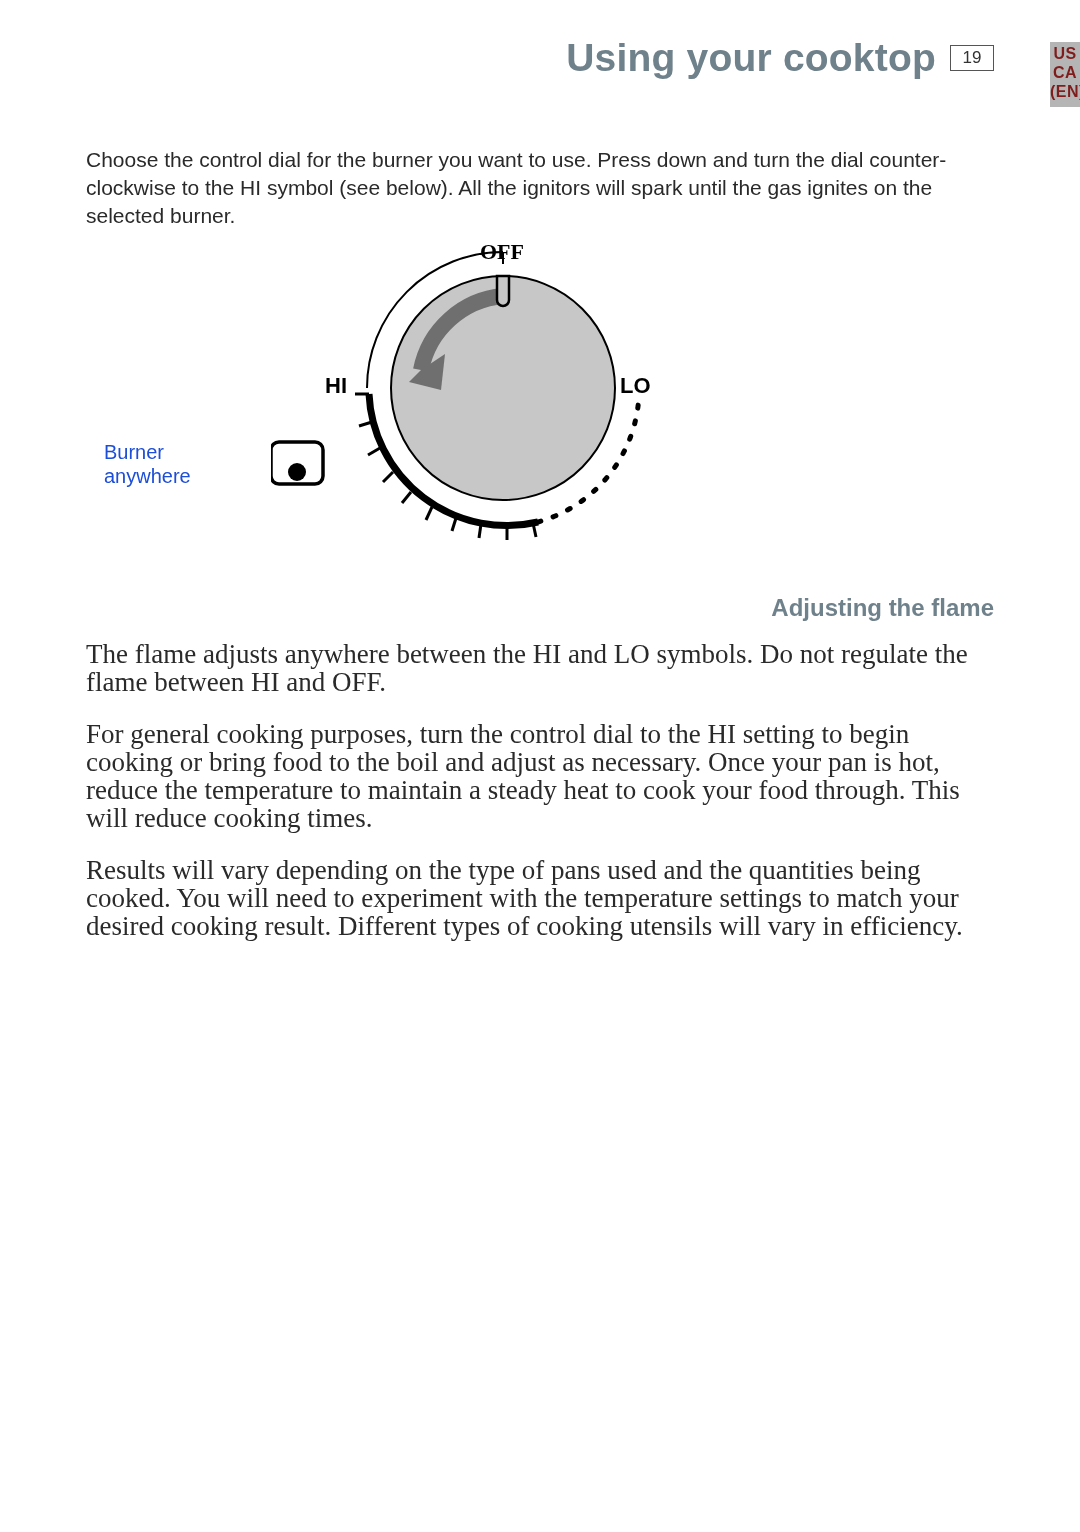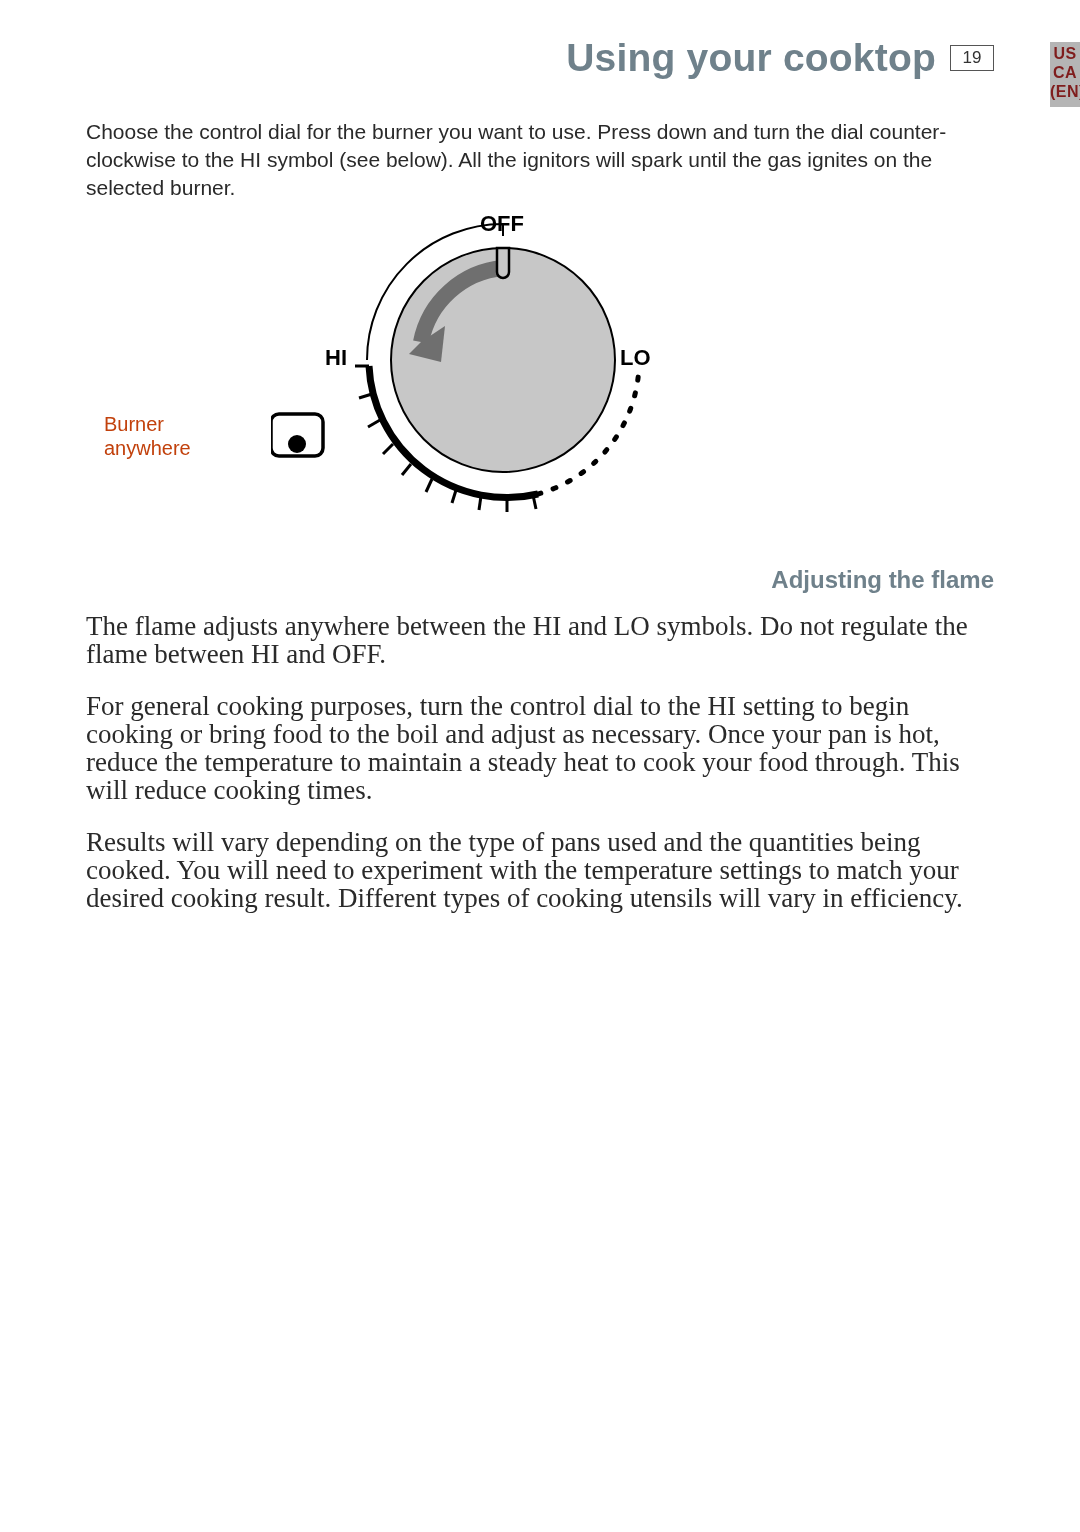--- a/index.html
+++ b/index.html
@@ -59,21 +59,21 @@
     padding: 2px 0 6px 0;
     line-height: 19px;
     letter-spacing: 0.5px;
   }
 
   
   .body-text {
     font-size: 21px;
     line-height: 28px;
     color: #2a2a2a;
-    margin-top: 40px;
+    margin-top: 68px;
   }
   .body-text p { margin: 0; }
 
   
   .diagram-wrap {
     position: relative;
     width: 100%;
     height: 300px;
     margin-top: 10px;
   }
@@ -81,21 +81,21 @@
     position: absolute;
     left: 185px;
     top: 0;
   }
   .callout-label {
     position: absolute;
     left: 18px;
     top: 200px;
     font-size: 20px;
     line-height: 24px;
-    color: #c2410c;
+    color: #1d4ed8;
   }
 
   
   .section-heading {
     font-size: 24px;
     font-weight: 700;
     color: #6f818b;
     margin-top: 54px;
     margin-bottom: 18px;
     text-align: right;
@@ -136,21 +136,21 @@
     <p>Choose the control dial for the burner you want to use.  Press down and turn the dial counter-clockwise to the HI symbol (see below).   All the ignitors will spark until the gas ignites on the selected burner.</p>
   </div>
 
   <div class="diagram-wrap">
 
     <div class="callout-label">
       <div>Burner</div>
       <div>anywhere</div>
     </div>
 
-    <div class="dial-label" style="left:394px; top:-1px;">OFF</div>
+    <div class="dial-label" style="left:394px; top:-1px;font-family:Liberation Serif, serif;">OFF</div>
     <div class="dial-label" style="left:239px; top:133px;text-align:right;">HI</div>
     <div class="dial-label" style="left:534px; top:133px;">LO</div>
 
     <svg width="470" height="300" viewBox="0 0 470 300">
 
       <circle cx="232" cy="148" r="112" fill="#c7c7c7" stroke="#000" stroke-width="2"></circle>
 
       <path d="M 232 12 A 136 136 0 0 0 96 148" fill="none" stroke="#000" stroke-width="2"></path>
 
       <line x1="232" y1="12" x2="232" y2="24" stroke="#000" stroke-width="2"></line>

